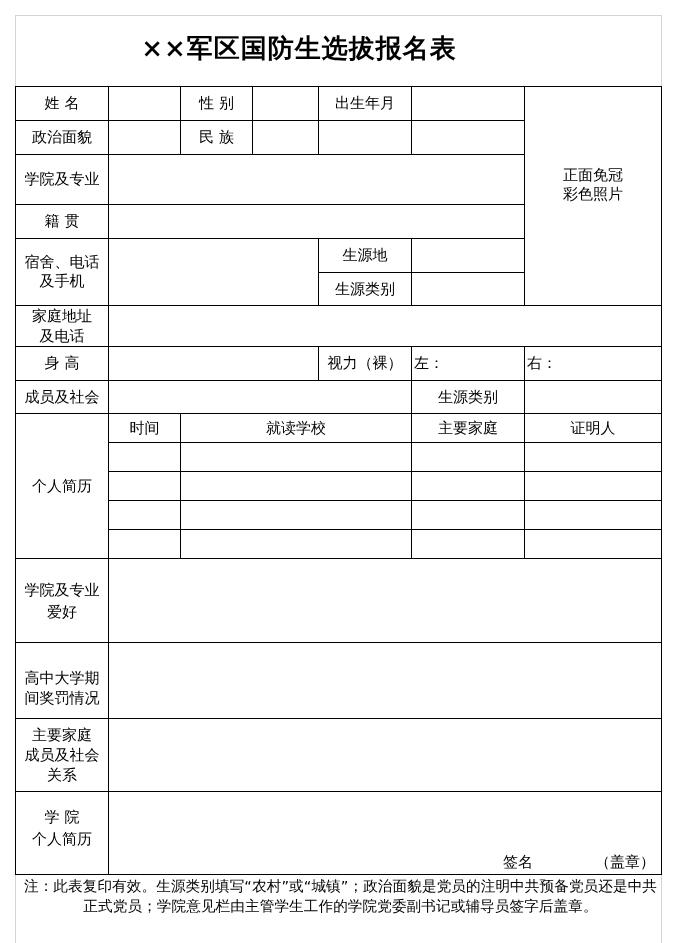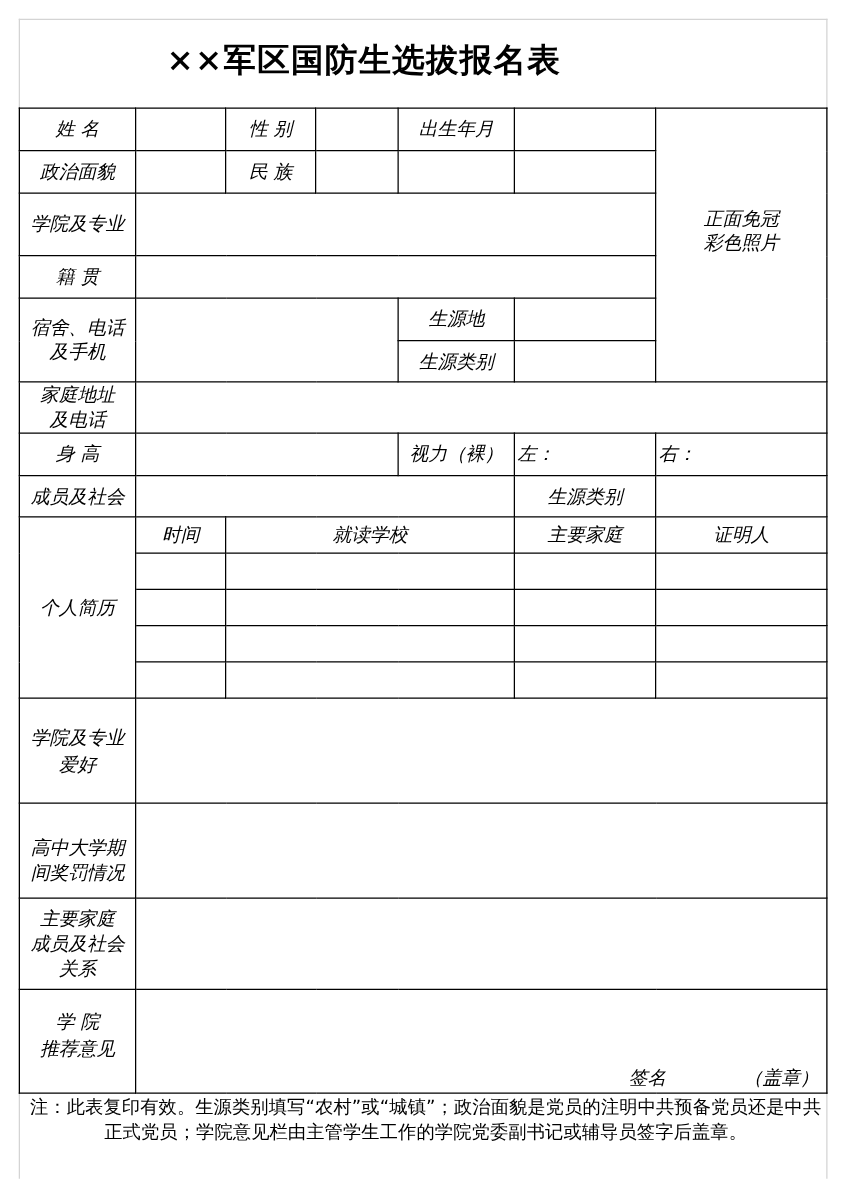--- a/index.html
+++ b/index.html
@@ -1,23 +1,23 @@
 <!DOCTYPE html>
 <html><head>
 <meta charset="utf-8">
 <style>
   html, body { margin: 0; padding: 0; background: #ffffff; }
   body { width: 676px; height: 943px; position: relative; overflow: hidden;
          font-family: "DejaVu Sans", "Liberation Sans", sans-serif; color: #000; }
   .sheet { position: absolute; left: 15px; top: 15px; width: 645px; height: 928px;
            border-left: 1px solid #d4d4d4; border-right: 1px solid #d4d4d4; border-top: 1px solid #d4d4d4; }
-  .title-area { position: absolute; left: 15px; top: 15px; width: 552px; height: 71px; }
+  .title-area { position: absolute; left: 15px; top: 15px; width: 552px; height: 71px; padding-left: 16px; }
   .title { position: absolute; left: 0; right: 0; top: 16px; text-align: center;
            font-family: "DejaVu Serif", "Liberation Serif", serif; font-weight: bold; font-size: 26px; letter-spacing: 1px; }
-  table.form { position: absolute; left: 15px; top: 86px; border-collapse: collapse; table-layout: fixed; width: 646px; font-style: italic; }
+  table.form { position: absolute; left: 15px; top: 86px; border-collapse: collapse; table-layout: fixed; width: 646px; }
   table.form td { border: 1px solid #000; padding: 0; font-size: 15px; text-align: center; vertical-align: middle; line-height: 19px; }
   td.left { text-align: left !important; padding-left: 2px !important; }
   td.sign { vertical-align: bottom !important; text-align: right; }
   .sign-wrap { display: flex; justify-content: flex-end; gap: 62px; padding: 0 6px 2px 0; }
   .note { position: absolute; left: 18px; top: 876px; width: 645px; font-size: 14.6px; line-height: 20px; letter-spacing: 0.1px; text-align: center; }
 </style>
 </head>
 <body>
 
 <div class="sheet"></div>
@@ -146,21 +146,21 @@
     <td>
           <div style="white-space:pre-line; line-height:20px;">主要家庭
 成员及社会
 关系</div>
         </td>
     <td colspan="6"></td>
   </tr>
   <tr style="height:83px">
     <td>
           <div style="white-space:pre-line; line-height:22px; padding-bottom:10px;">学 院
-推荐意见</div>
+个人简历</div>
         </td>
     <td colspan="6" class="sign">
       <div class="sign-wrap">
         <span>签名</span>
         <span>（盖章）</span>
       </div>
     </td>
   </tr>
 </tbody>
   </table>

